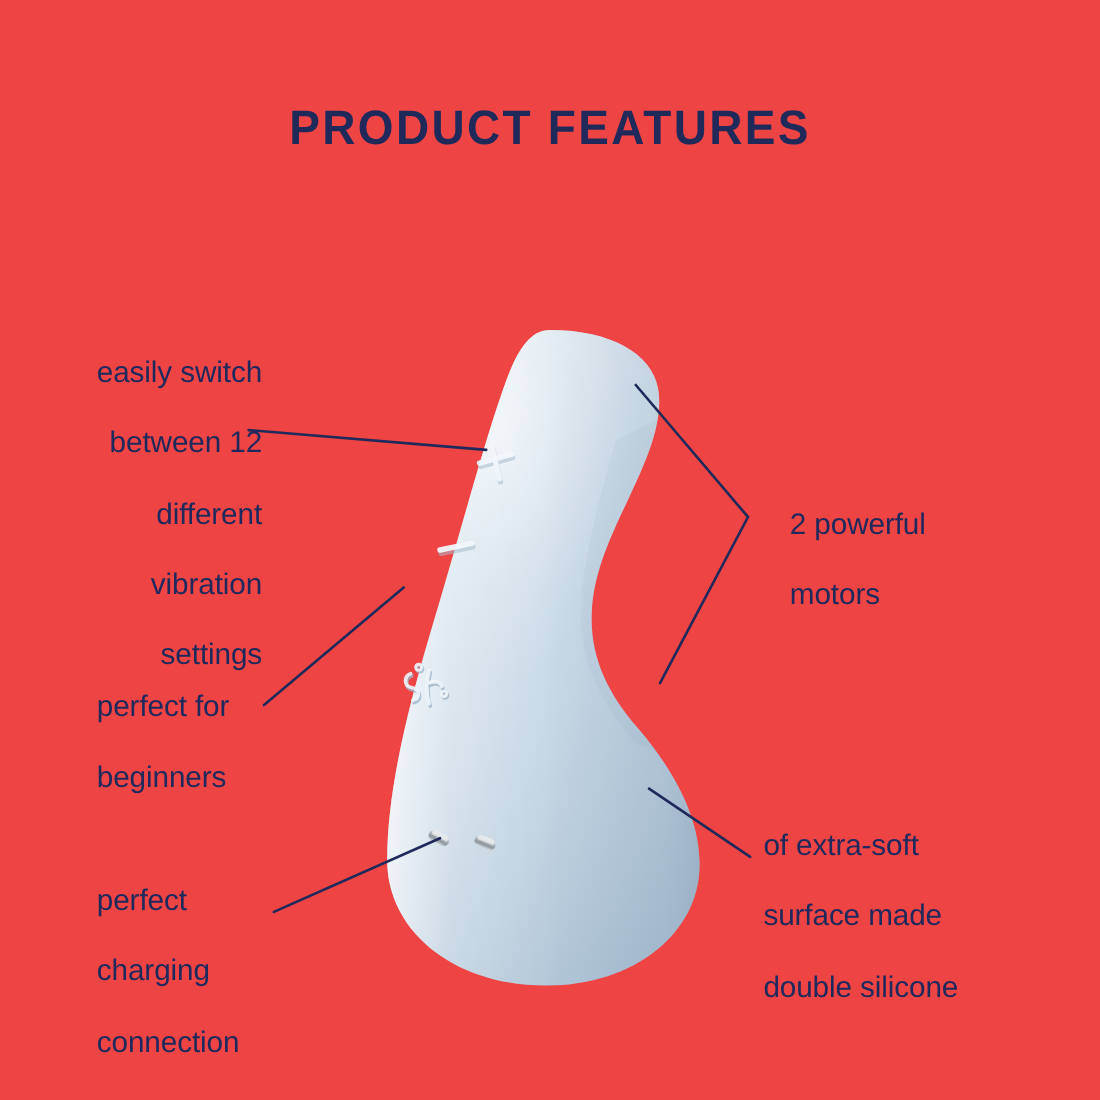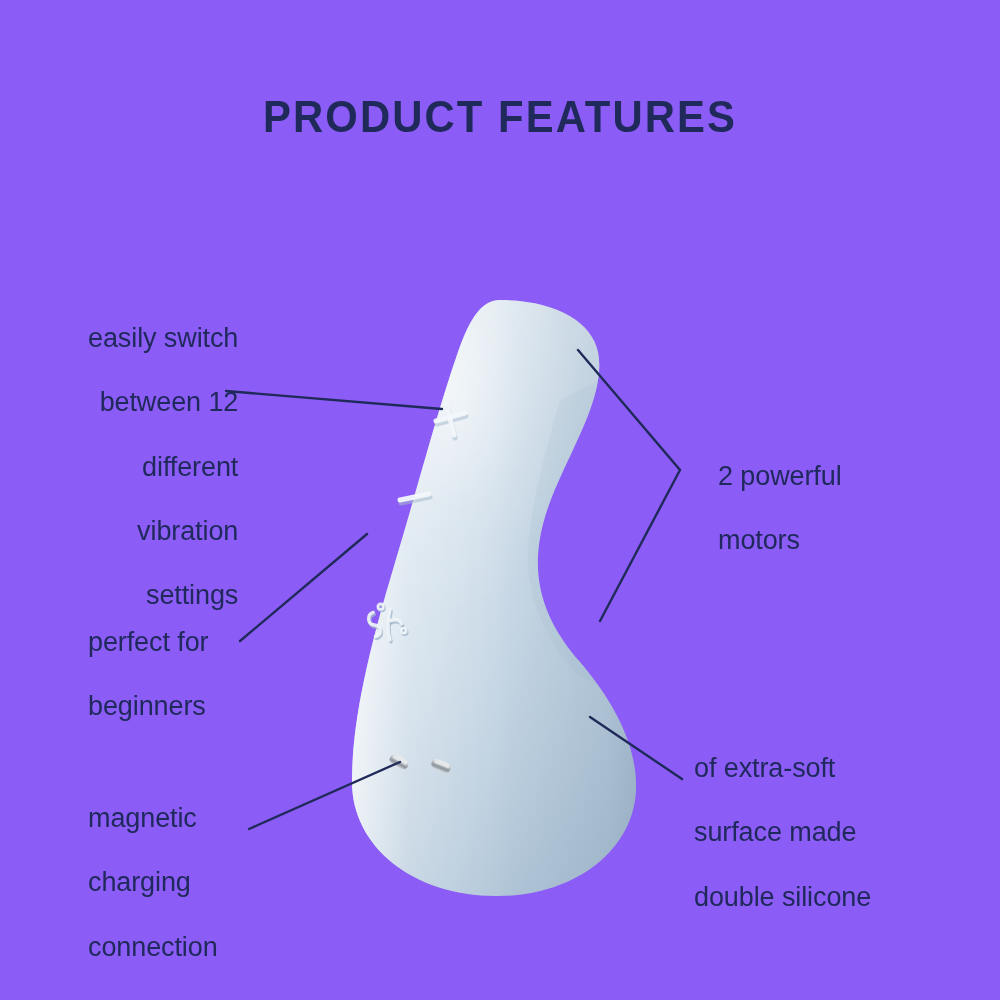--- a/index.html
+++ b/index.html
@@ -8,21 +8,21 @@
     padding: 0;
     background: #ffffff;
   }
   body {
     font-family: "Liberation Sans", sans-serif;
   }
   #stage {
     position: relative;
     width: 1000px;
     height: 1000px;
-    background: #8b5cf6;
+    background: #ef4444;
     overflow: hidden;
   }
 
   
   #page-title {
     position: absolute;
     left: 0;
     top: 92px;
     width: 1000px;
     text-align: center;
@@ -240,21 +240,21 @@
     <span class="line">vibration</span>
     <span class="line">settings</span>
   </div>
 
   <div class="callout" id="callout-beginners">
     <span class="line">perfect for</span>
     <span class="line">beginners</span>
   </div>
 
   <div class="callout" id="callout-magnetic-charging">
-    <span class="line">magnetic</span>
+    <span class="line">perfect</span>
     <span class="line">charging</span>
     <span class="line">connection</span>
   </div>
 
   <div class="callout" id="callout-motors">
     <span class="line">2 powerful</span>
     <span class="line">motors</span>
   </div>
 
   <div class="callout" id="callout-silicone">

